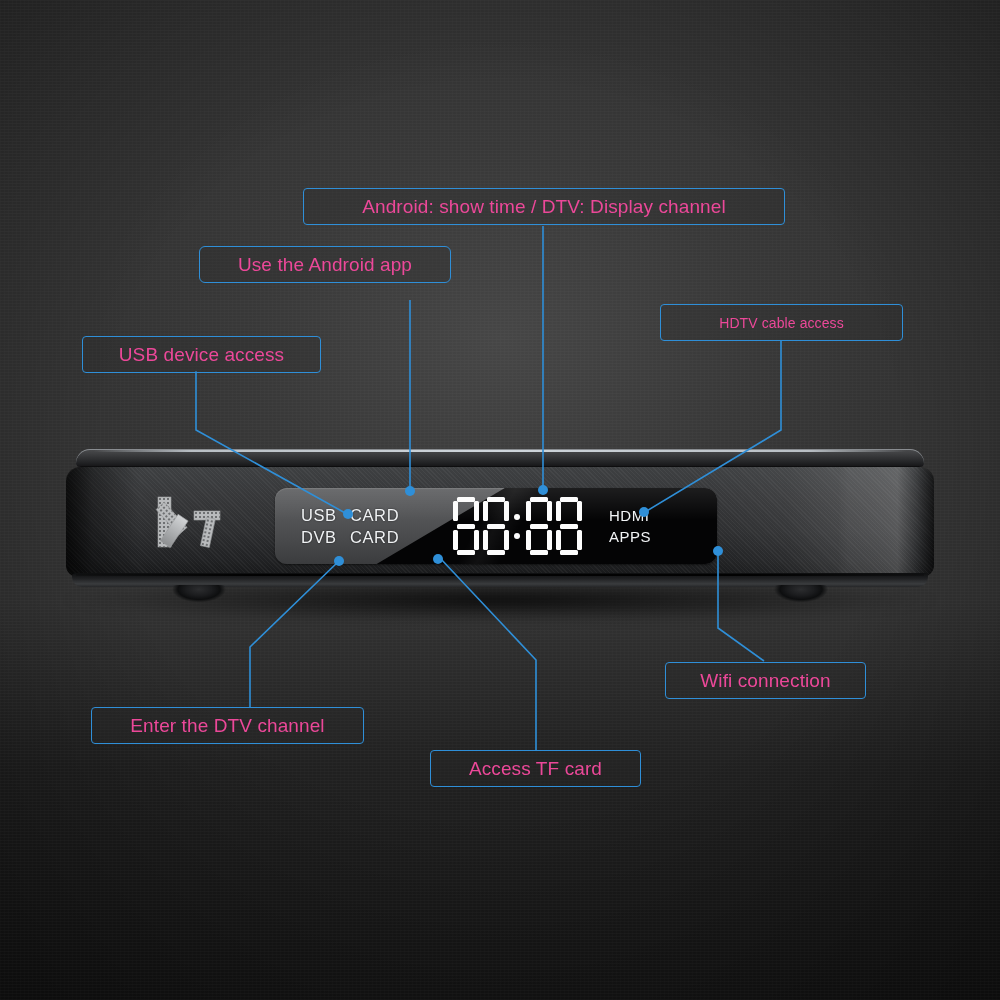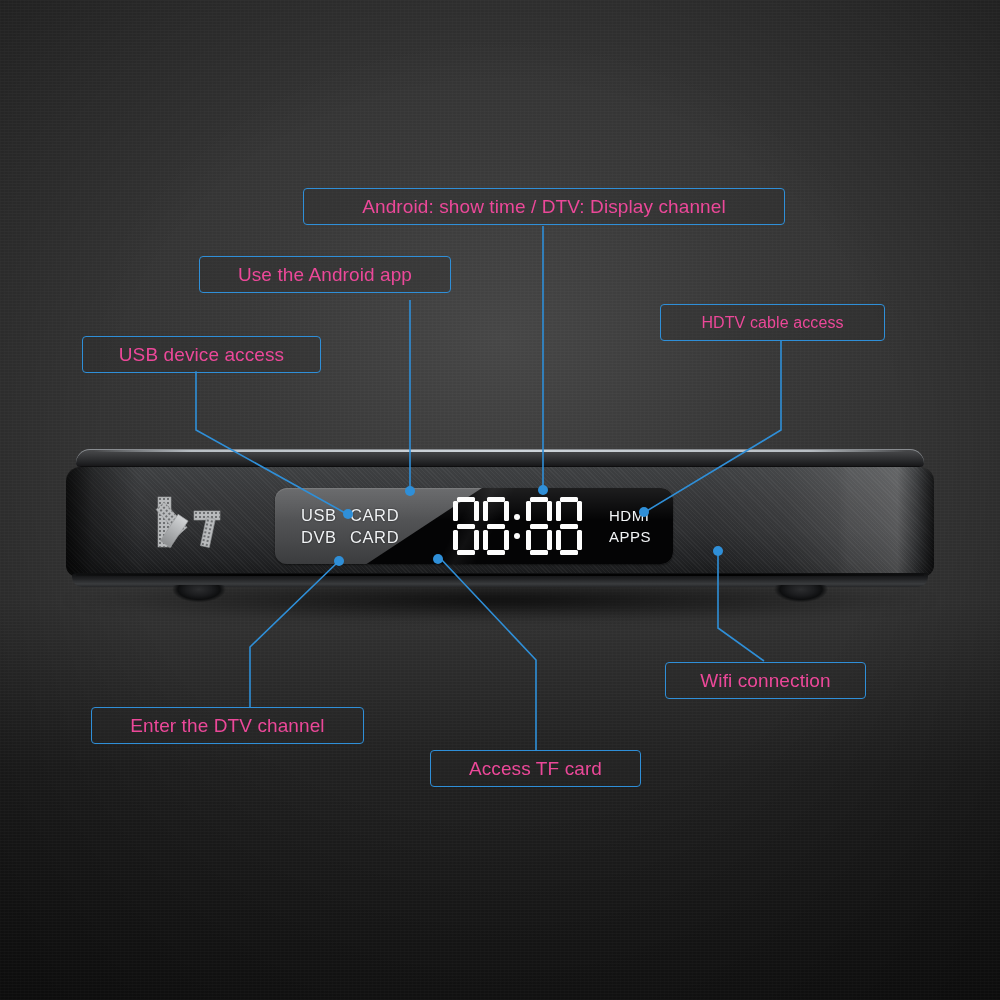--- a/index.html
+++ b/index.html
@@ -101,20 +101,21 @@
     display:flex;align-items:center;justify-content:center;
   }
   .brand svg{display:block;}
 
   
   .panel{
     position:absolute;left:209px;top:39px;width:398px;height:76px;
     border-radius:12px;overflow:hidden;
     background:linear-gradient(to bottom,#5b5c5e 0%,#535456 40%,#47484a 72%,#3b3c3e 100%);
     box-shadow:inset 0 1px 1px rgba(255,255,255,.12), 0 1px 2px rgba(0,0,0,.5);
+    padding-left:44px;
   }
   .panel-dark{
     position:absolute;inset:0;
     background:#040405;
     clip-path:polygon(52% 0%, 100% 0%, 100% 100%, 23% 100%);
   }
   .panel-diag-hl{
     position:absolute;inset:0;
     background:linear-gradient(118deg, rgba(255,255,255,0) 46%, rgba(255,255,255,.05) 50%, rgba(255,255,255,0) 55%);
   }
@@ -321,29 +322,29 @@
       <circle cx="718" cy="551" r="5"></circle>
       <circle cx="339" cy="561" r="5"></circle>
       <circle cx="438" cy="559" r="5"></circle>
     </g>
   </svg>
 
   <div class="callout" style="left:303px;top:188px;width:482px;height:37px;font-size:19px;">
     <span>Android: show time / DTV: Display channel</span>
   </div>
 
-  <div class="callout" style="left:199px;top:256px;width:252px;height:37px;font-size:19px;">
+  <div class="callout" style="left:199px;top:246px;width:252px;height:37px;font-size:19px;border-radius:6px;">
     <span>Use the Android app</span>
   </div>
 
   <div class="callout" style="left:76px;top:336px;width:239px;height:37px;font-size:19px;margin-left:6px;">
     <span>USB device access</span>
   </div>
 
-  <div class="callout" style="left:660px;top:304px;width:225px;height:37px;font-size:16px;">
+  <div class="callout" style="left:660px;top:304px;width:243px;height:37px;font-size:14px;">
     <span>HDTV cable access</span>
   </div>
 
   <div class="callout" style="left:665px;top:662px;width:201px;height:37px;font-size:19px;">
     <span>Wifi connection</span>
   </div>
 
   <div class="callout" style="left:91px;top:707px;width:273px;height:37px;font-size:19px;">
     <span>Enter the DTV channel</span>
   </div>

